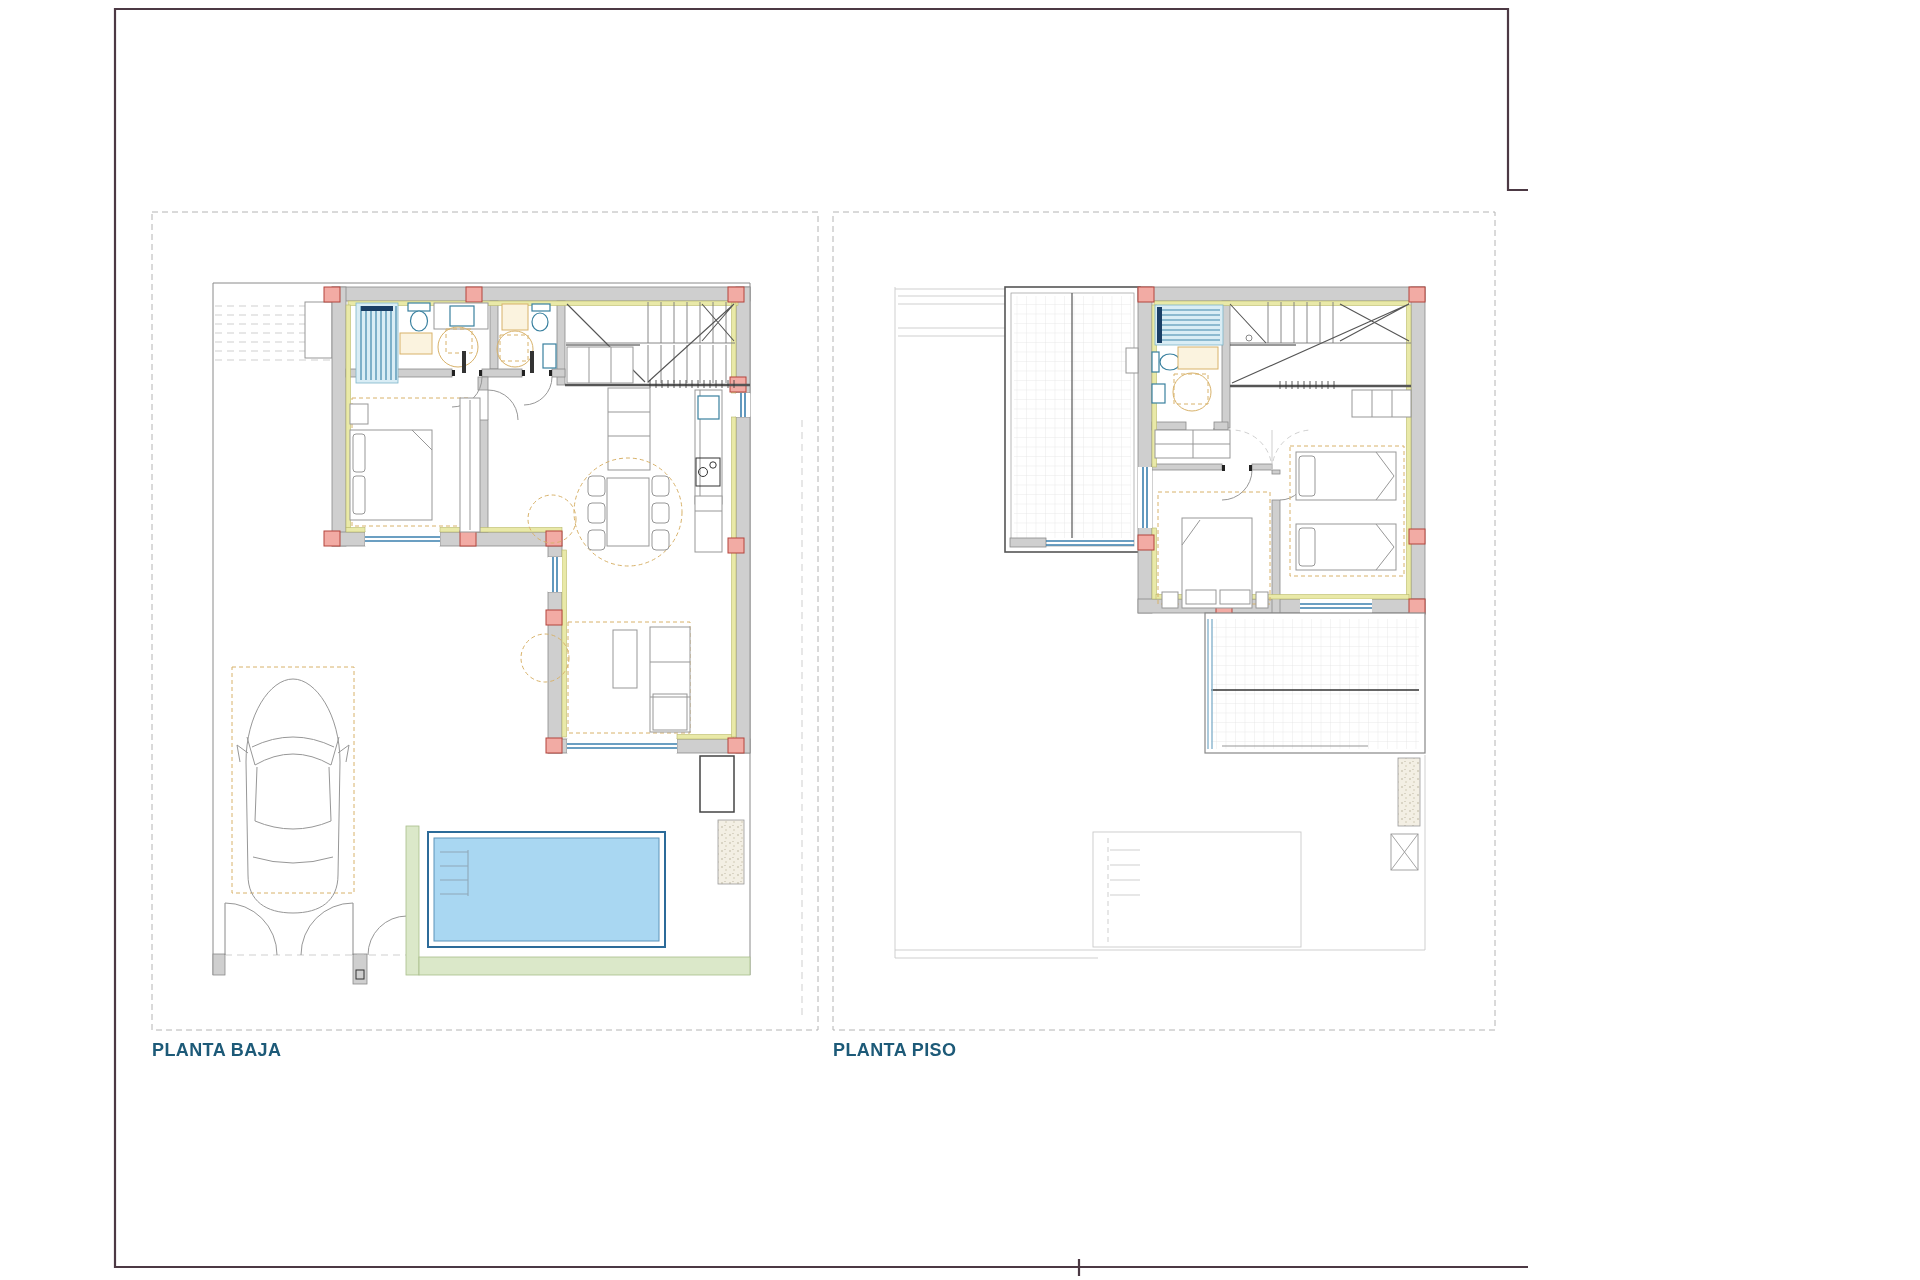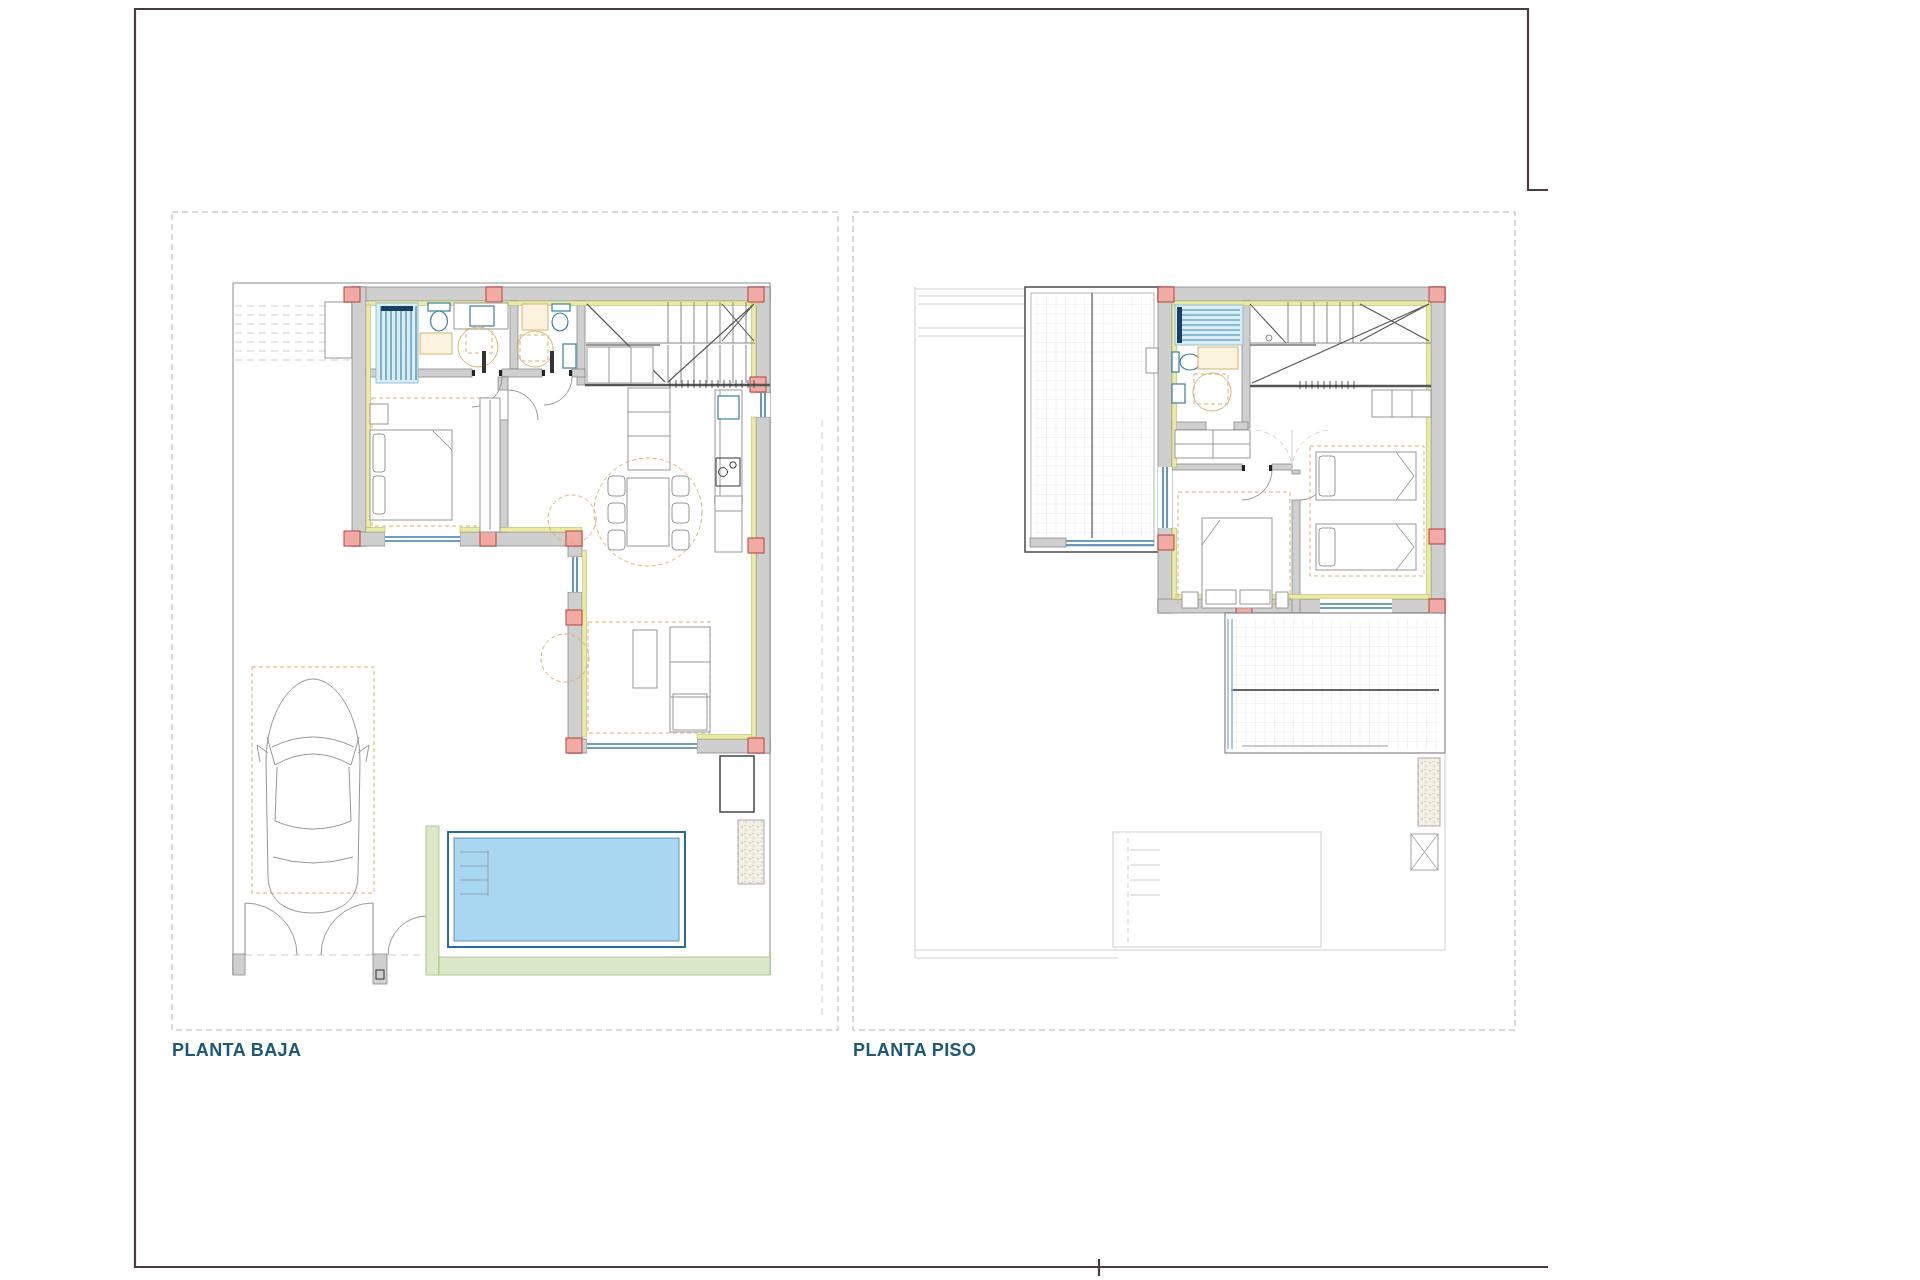--- a/index.html
+++ b/index.html
@@ -1,17 +1,17 @@
 <!DOCTYPE html>
 <html style="--sheet-bg: #ffffff; --border-color: #4c3944; --panel-border: #b4b4b4; --label-color: #1d5a78; --wall-fill: #cfcfcf; --wall-stroke: #8a8a8a; --insulation: #e9e9a8; --insulation-stroke: #b9b96a; --column-fill: #f2aba4; --column-stroke: #b4453c; --window-blue: #3a7fae; --fixture-teal: #39809f; --shower-fill: #d9edf5; --shower-stripe: #4188ac; --navy: #1a3f66; --pool-fill: #a9d7f2; --pool-stroke: #2c6b99; --green-fill: #dbe8c9; --green-stroke: #a9bd8a; --furniture-tan: #d8b26a; --furniture-gray: #979797; --ghost: #c9c9c9; --grid: #e3e3e3; --stair: #7a7a7a; --dark: #333333;"><head>
 <meta charset="utf-8">
 <style>
   html,body{margin:0;padding:0;background:#fff;}
   .sheet{position:relative;width:1528px;height:1280px;background:var(--sheet-bg,#ffffff);overflow:hidden;
-         font-family:"Liberation Sans",sans-serif;margin-left:20px;}
+         font-family:"Liberation Sans",sans-serif;}
   svg{position:absolute;left:0;top:0;}
   .border{fill:none;stroke:var(--border-color,#4c3944);stroke-width:2.2;}
   .paneldash{fill:none;stroke:var(--panel-border,#b4b4b4);stroke-width:1;stroke-dasharray:6 4;}
   .label{font-family:"Liberation Sans",sans-serif;font-weight:bold;font-size:18px;
          letter-spacing:.4px;fill:var(--label-color,#1d5a78);}
   .wall{fill:var(--wall-fill,#cfcfcf);stroke:var(--wall-stroke,#8a8a8a);stroke-width:.8;}
   .khaki{fill:var(--insulation,#e9e9a8);stroke:var(--insulation-stroke,#b9b96a);stroke-width:.6;}
   .col{fill:var(--column-fill,#f2aba4);stroke:var(--column-stroke,#b4453c);stroke-width:1;}
   .thin{stroke:#8a8a8a;fill:none;stroke-width:1;}
   .dark{stroke:var(--dark,#333333);fill:none;stroke-width:1;}

